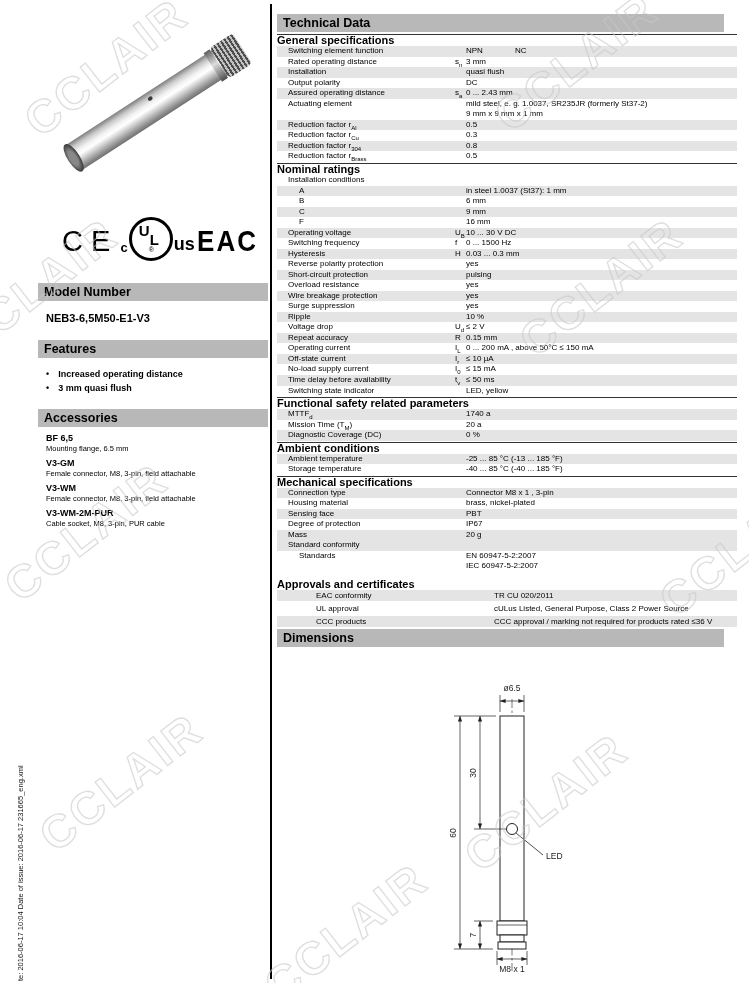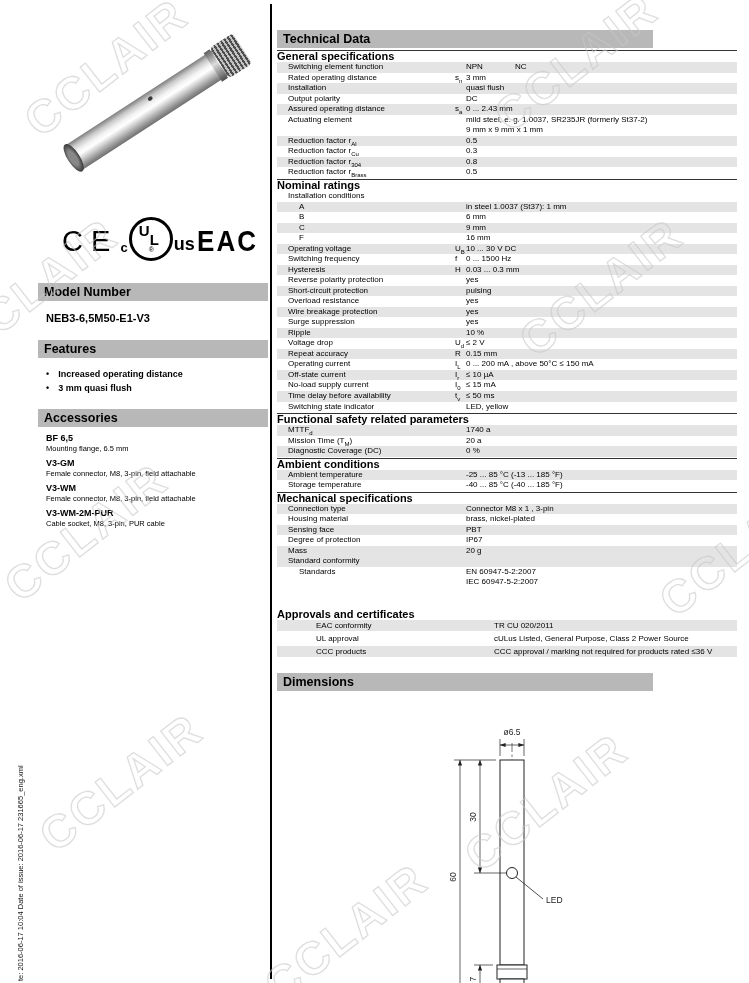--- a/index.html
+++ b/index.html
@@ -51,24 +51,24 @@
   .features-list{margin:9px 0 14px 8px;}
   .feature{display:flex;font-weight:bold;font-size:9px;line-height:14px;}
   .feature .dot{margin-right:9px;}
   .accessories-list{margin-top:6px;}
   .accessory{margin:5px 0 0 8px;}
   .acc-name{font-weight:bold;font-size:9px;line-height:11px;}
   .acc-desc{font-size:7.5px;line-height:9px;}
 
   
   .rightcol{position:absolute;left:277px;top:14px;width:460px;}
-  .rightcol .bar{width:376px;margin-top:16px;}
+  .rightcol .bar{width:447px;}
   .ttable{margin-top:2px;}
   .tsec{font-weight:bold;font-size:11px;line-height:11px;height:11px;border-top:1px solid #333;margin-top:1px;}
-  .tsec.gap{border-top:none;margin-top:21px;}
+  .tsec.gap{border-top:none;margin-top:7px;}
   .trow{display:flex;font-size:8px;line-height:10.5px;min-height:10.5px;}
   .trow.shade{background:var(--shade,#e4e4e4);}
   .trow.spaced{margin-bottom:2px;min-height:11px;line-height:11px;padding-left:28px;}
   .tlab{flex:0 0 178px;box-sizing:border-box;}
   .ind1{padding-left:11px}.ind2{padding-left:22px}
   .tsym{flex:0 0 11px;}
   .tval{flex:1;}
   .trow sub,.tlab sub,.tsym sub{font-size:6px;line-height:1;}
   .v2{margin-left:32px;}
 

